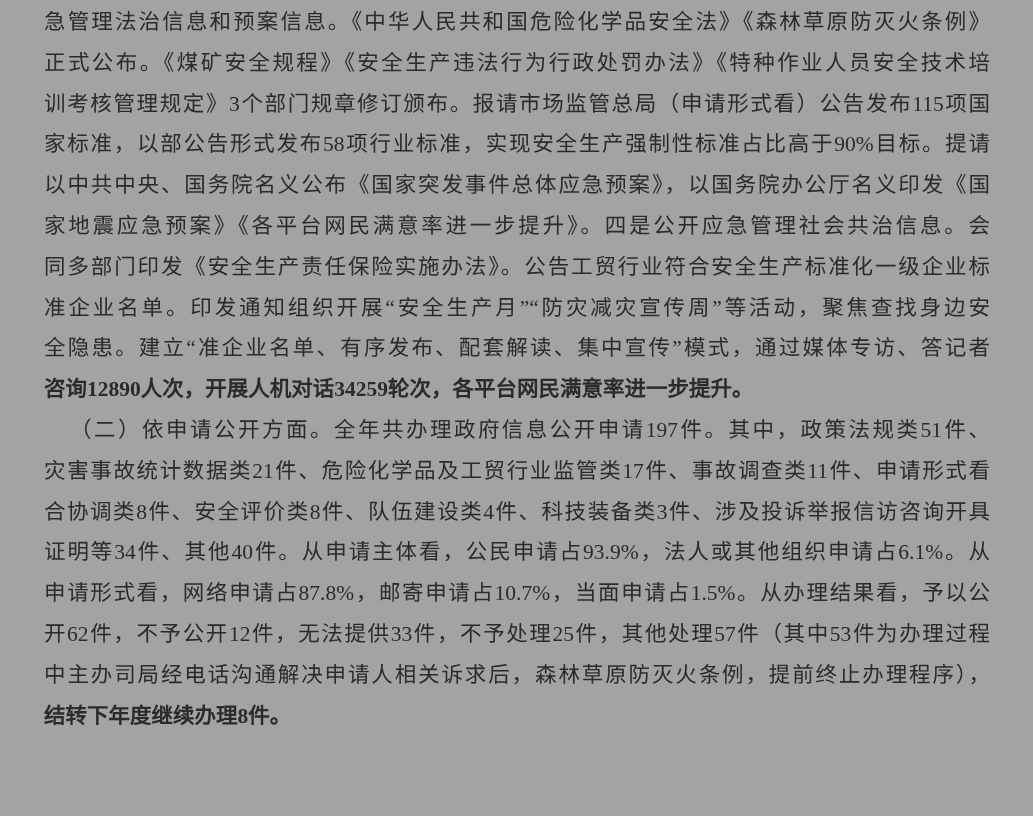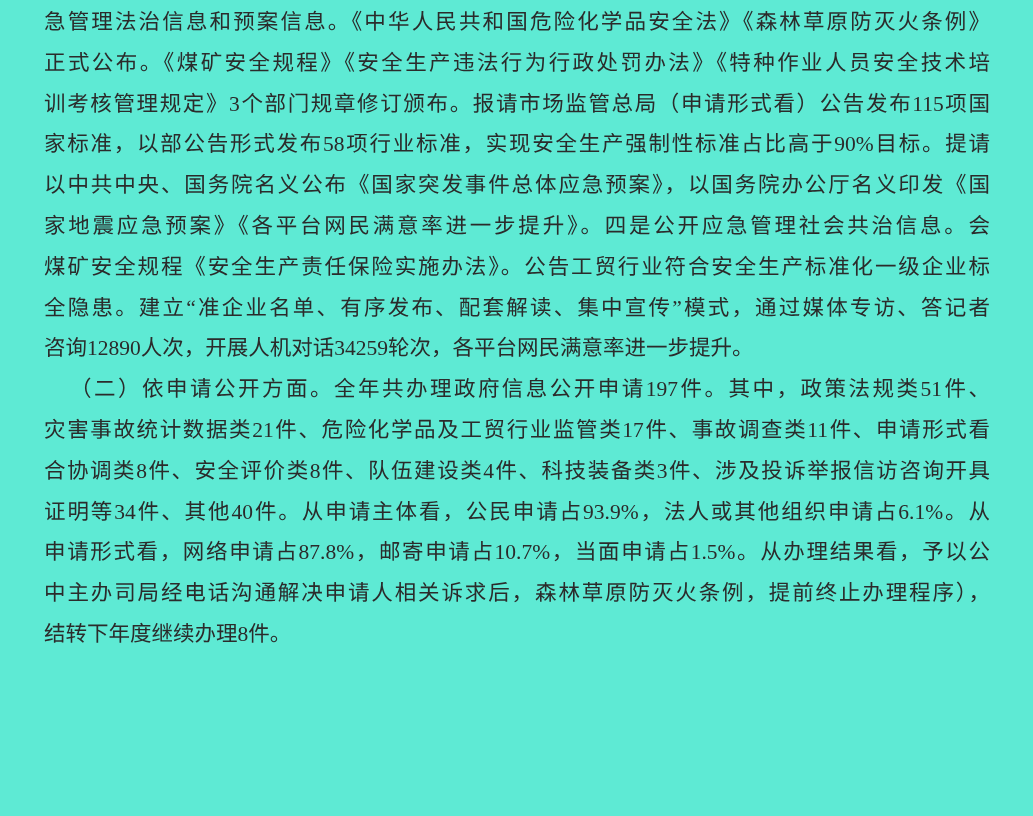--- a/index.html
+++ b/index.html
@@ -33,44 +33,47 @@
       width: 100%;
       text-align: justify;
       text-align-last: justify;
       text-justify: inter-character;
       word-break: keep-all;
       overflow: hidden;
     }
     .line.last {
       text-align: right;
       text-align-last: left;
+      font-weight: bold;
     }
     .line.indent {
       text-indent: 26px;
     }
   </style>
 </head>
 <body>
 
-<div class="page" style="background: #5eead4;">
+<div class="page" style="background: #a3a3a3;">
   <div class="doc" id="doc" style="color: rgb(43, 43, 43);">
       <div class="paragraph">
         <div class="line">急管理法治信息和预案信息。《中华人民共和国危险化学品安全法》《森林草原防灭火条例》</div>
         <div class="line">正式公布。《煤矿安全规程》《安全生产违法行为行政处罚办法》《特种作业人员安全技术培</div>
         <div class="line">训考核管理规定》3个部门规章修订颁布。报请市场监管总局（申请形式看）公告发布115项国</div>
         <div class="line">家标准，以部公告形式发布58项行业标准，实现安全生产强制性标准占比高于90%目标。提请</div>
         <div class="line">以中共中央、国务院名义公布《国家突发事件总体应急预案》，以国务院办公厅名义印发《国</div>
         <div class="line">家地震应急预案》《各平台网民满意率进一步提升》。四是公开应急管理社会共治信息。会</div>
-        <div class="line">煤矿安全规程《安全生产责任保险实施办法》。公告工贸行业符合安全生产标准化一级企业标</div>
+        <div class="line">同多部门印发《安全生产责任保险实施办法》。公告工贸行业符合安全生产标准化一级企业标</div>
+        <div class="line">准企业名单。印发通知组织开展“安全生产月”“防灾减灾宣传周”等活动，聚焦查找身边安</div>
         <div class="line">全隐患。建立“准企业名单、有序发布、配套解读、集中宣传”模式，通过媒体专访、答记者</div>
         <div class="line last">咨询12890人次，开展人机对话34259轮次，各平台网民满意率进一步提升。</div>
       </div>
       <div class="paragraph">
         <div class="line indent">（二）依申请公开方面。全年共办理政府信息公开申请197件。其中，政策法规类51件、</div>
         <div class="line">灾害事故统计数据类21件、危险化学品及工贸行业监管类17件、事故调查类11件、申请形式看</div>
         <div class="line">合协调类8件、安全评价类8件、队伍建设类4件、科技装备类3件、涉及投诉举报信访咨询开具</div>
         <div class="line">证明等34件、其他40件。从申请主体看，公民申请占93.9%，法人或其他组织申请占6.1%。从</div>
         <div class="line">申请形式看，网络申请占87.8%，邮寄申请占10.7%，当面申请占1.5%。从办理结果看，予以公</div>
+        <div class="line">开62件，不予公开12件，无法提供33件，不予处理25件，其他处理57件（其中53件为办理过程</div>
         <div class="line">中主办司局经电话沟通解决申请人相关诉求后，森林草原防灭火条例，提前终止办理程序），</div>
         <div class="line last">结转下年度继续办理8件。</div>
       </div>
     </div>
 </div>
 
 </body></html>

